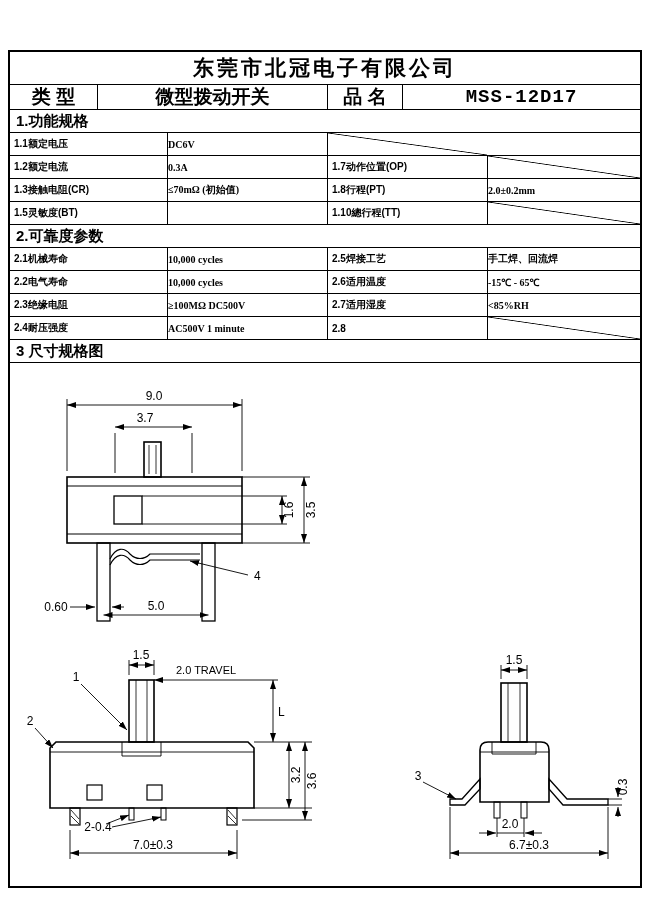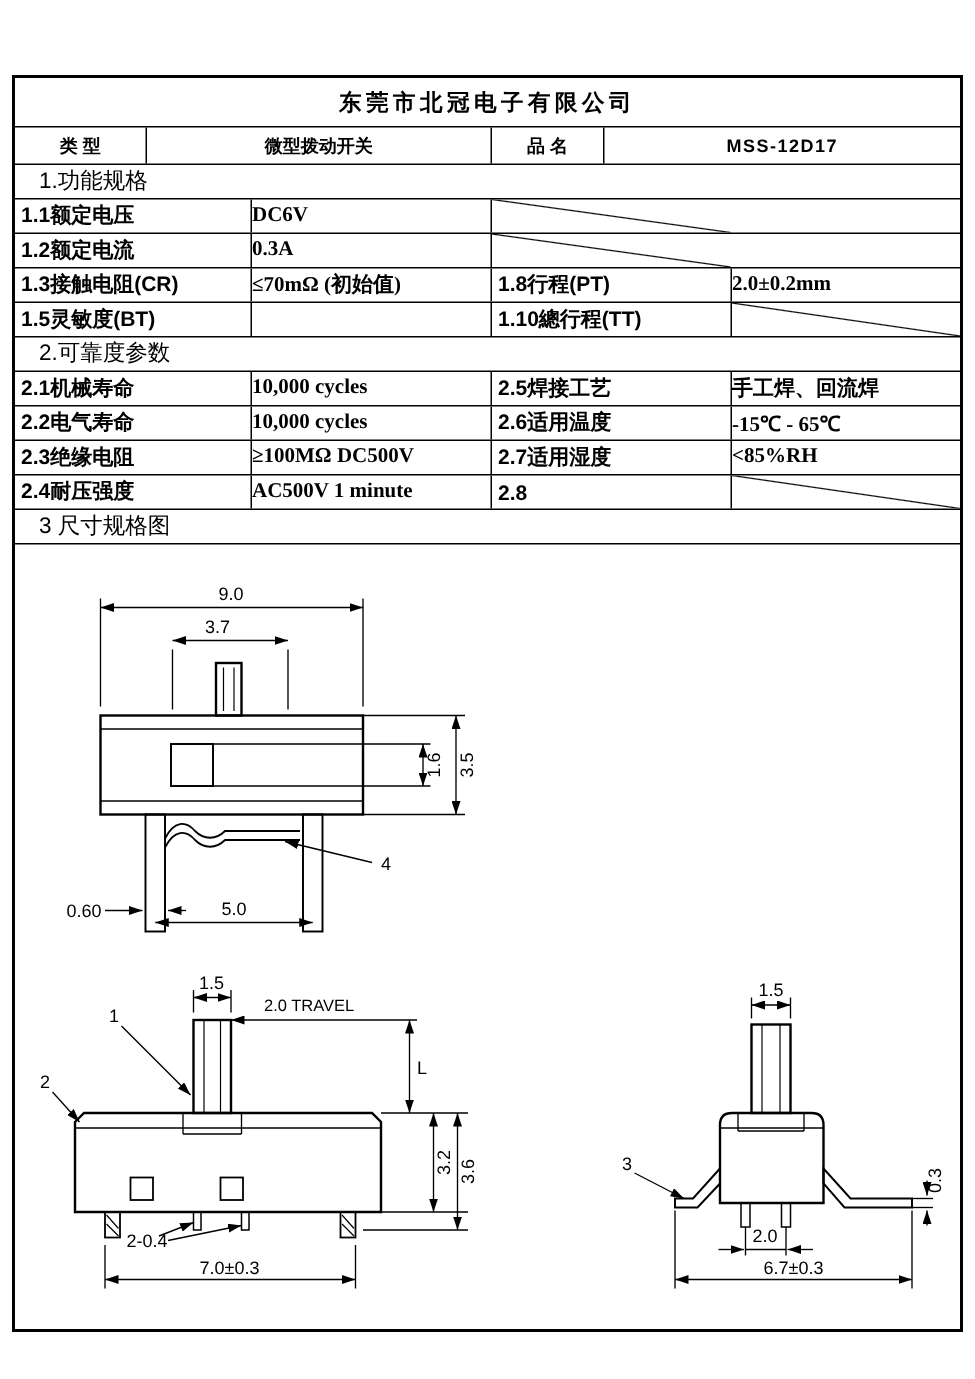--- a/index.html
+++ b/index.html
@@ -8,40 +8,40 @@
     width:650px; height:919px; position:relative;
     font-family:"Liberation Sans", sans-serif; color:#000;
   }
   .doc {
     position:absolute; left:8px; top:50px; width:634px;
     border:2px solid #000; background:#fff;
   }
   .company {
     height:33px; display:flex; align-items:center; justify-content:center;
     font-family:Liberation Mono, monospace;
-    font-weight:bold; font-size:15px; letter-spacing:3px;
+    font-weight:bold; font-size:21px; letter-spacing:3px;
     border-bottom:1px solid #000;
   }
   .trow {
     display:grid; grid-template-columns:87px 230px 75px 1fr;
     height:25px; border-bottom:1px solid #000;
   }
   .trow > div {
     display:flex; align-items:center; justify-content:center;
-    font-weight:bold; font-size:12px; border-left:1px solid #000; overflow:hidden;
+    font-weight:bold; font-size:19px; border-left:1px solid #000; overflow:hidden;
   }
   .trow > div:first-child { border-left:none; }
-  .mono { font-family:Liberation Sans, sans-serif; font-weight:bold; letter-spacing:1px;text-align:center; }
+  .mono { font-family:Liberation Mono, monospace; font-weight:bold; letter-spacing:1px;text-align:center; }
   .sec {
-    height:23px; line-height:22px; padding-left:16px;
-    font-weight:normal; font-size:15px; border-bottom:1px solid #000;
+    height:23px; line-height:22px; padding-left:6px;
+    font-weight:bold; font-size:15px; border-bottom:1px solid #000;
   }
   .srow {
     display:grid; grid-template-columns:157px 160px 160px 1fr;
-    height:23px; border-bottom:1px solid #000; font-size:14px;
+    height:23px; border-bottom:1px solid #000; font-size:10px;
   }
   .srow > div {
     display:flex; align-items:center; border-left:1px solid #000;
     overflow:hidden; white-space:nowrap;
   }
   .srow > div:first-child { border-left:none; }
   .lab { padding-left:4px; font-weight:bold; }
   .val { font-family:"Liberation Serif", serif; font-weight:bold; }
   .na {
     background-image:linear-gradient(to top right,
@@ -68,20 +68,21 @@
   <div class="sec">1.功能规格</div>
 
   <div class="srow">
     <div class="lab">1.1额定电压</div>
     <div class="val">DC6V</div>
     <div class="val na"></div>
   </div>
   <div class="srow">
     <div class="lab">1.2额定电流</div>
     <div class="val">0.3A</div>
+    <div class="lab">1.7动作位置(OP)</div>
     <div class="val na"></div>
   </div>
   <div class="srow">
     <div class="lab">1.3接触电阻(CR)</div>
     <div class="val">≤70mΩ (初始值)</div>
     <div class="lab">1.8行程(PT)</div>
     <div class="val">2.0±0.2mm</div>
   </div>
   <div class="srow">
     <div class="lab">1.5灵敏度(BT)</div>

